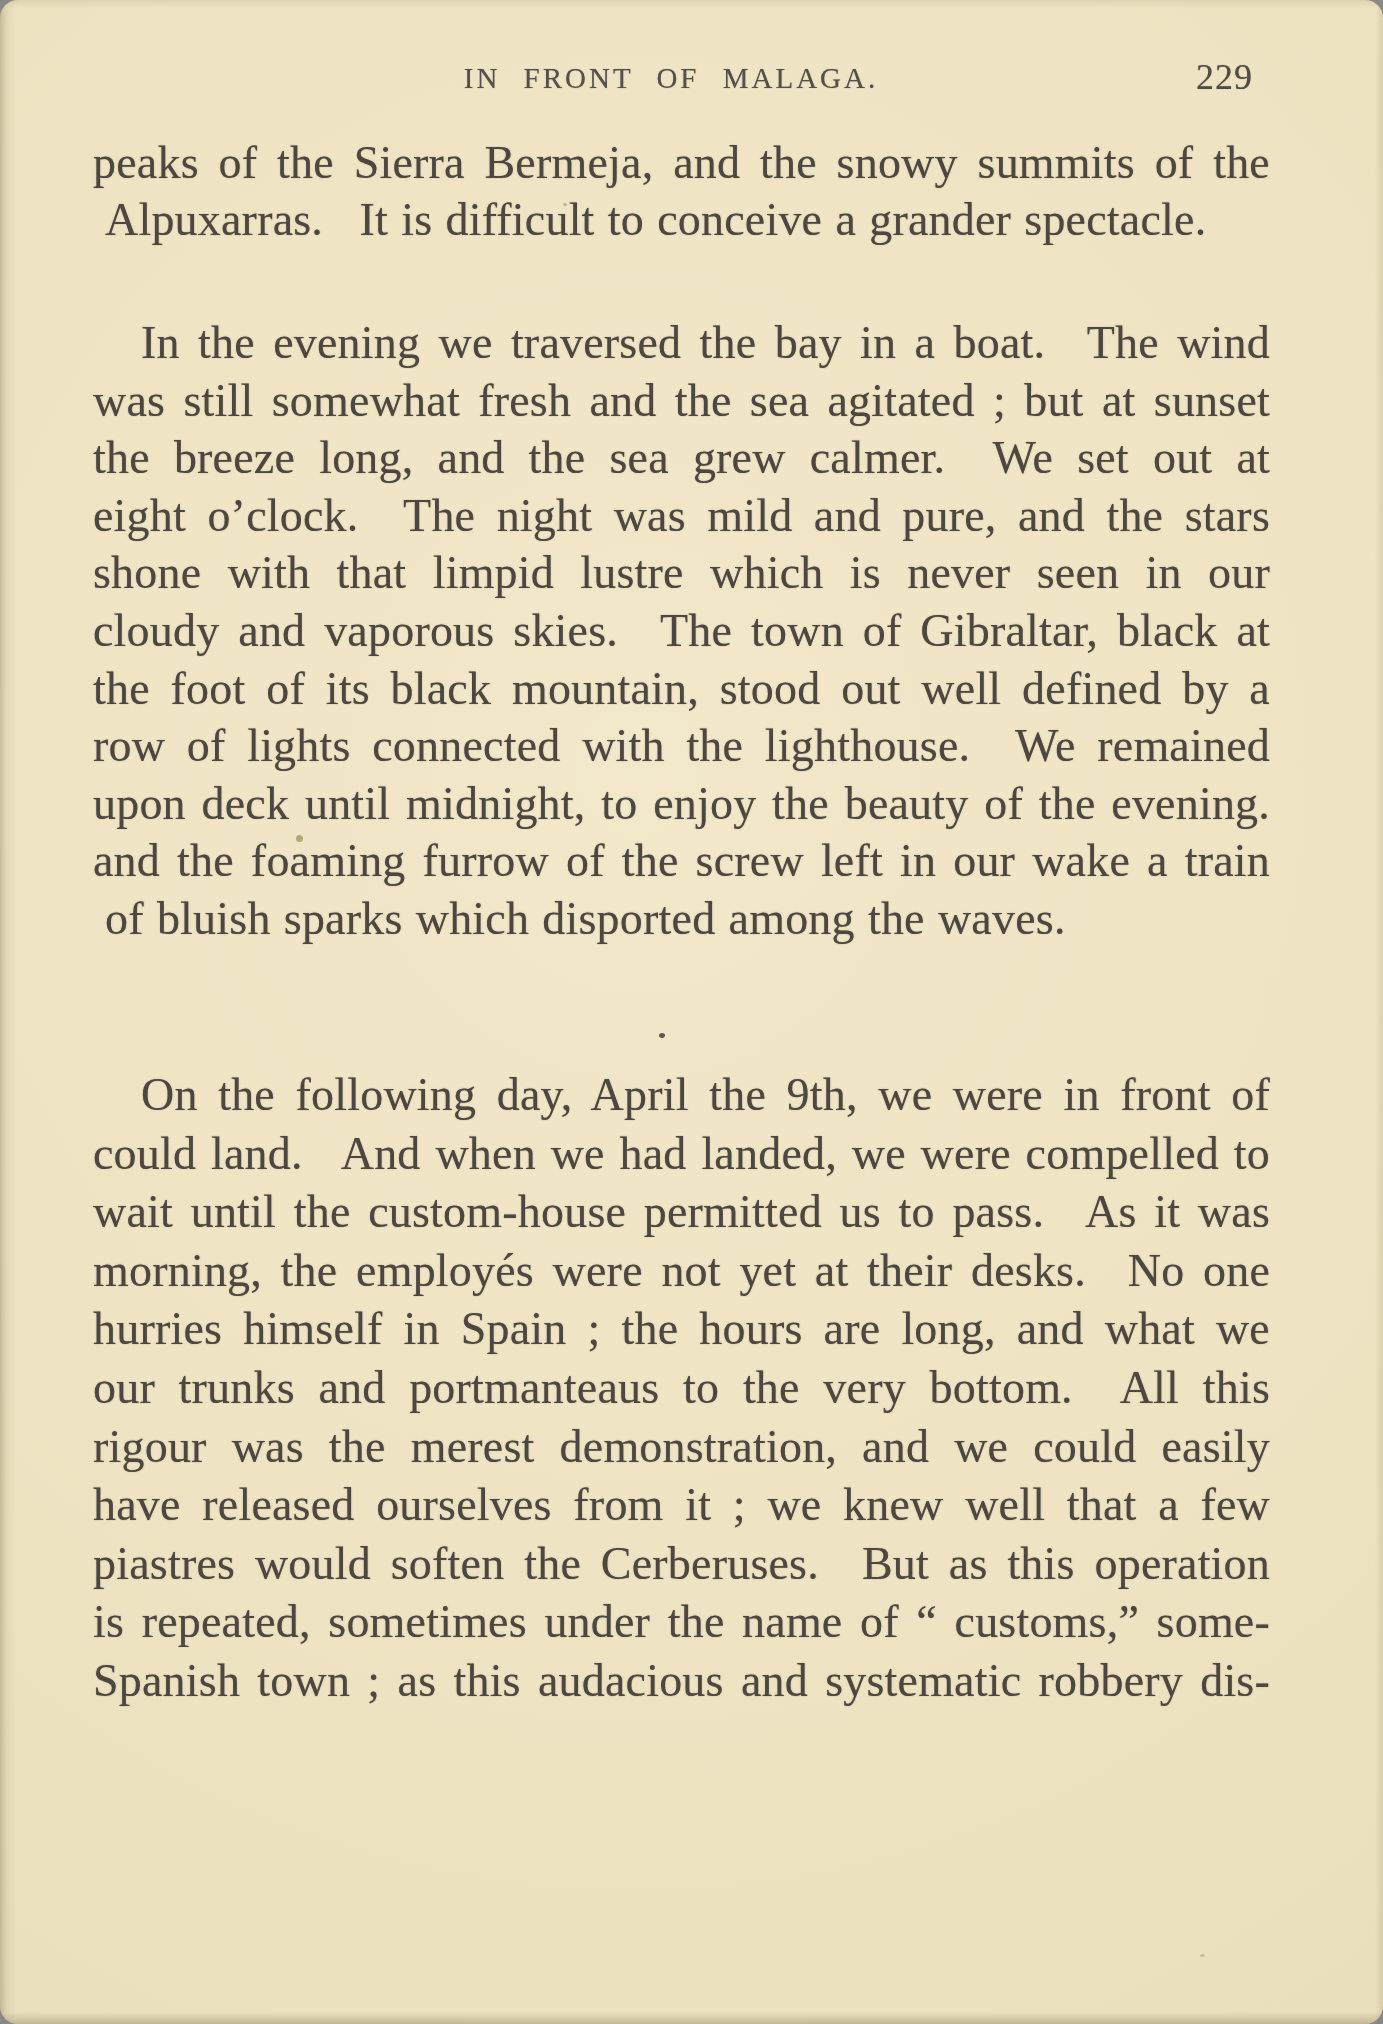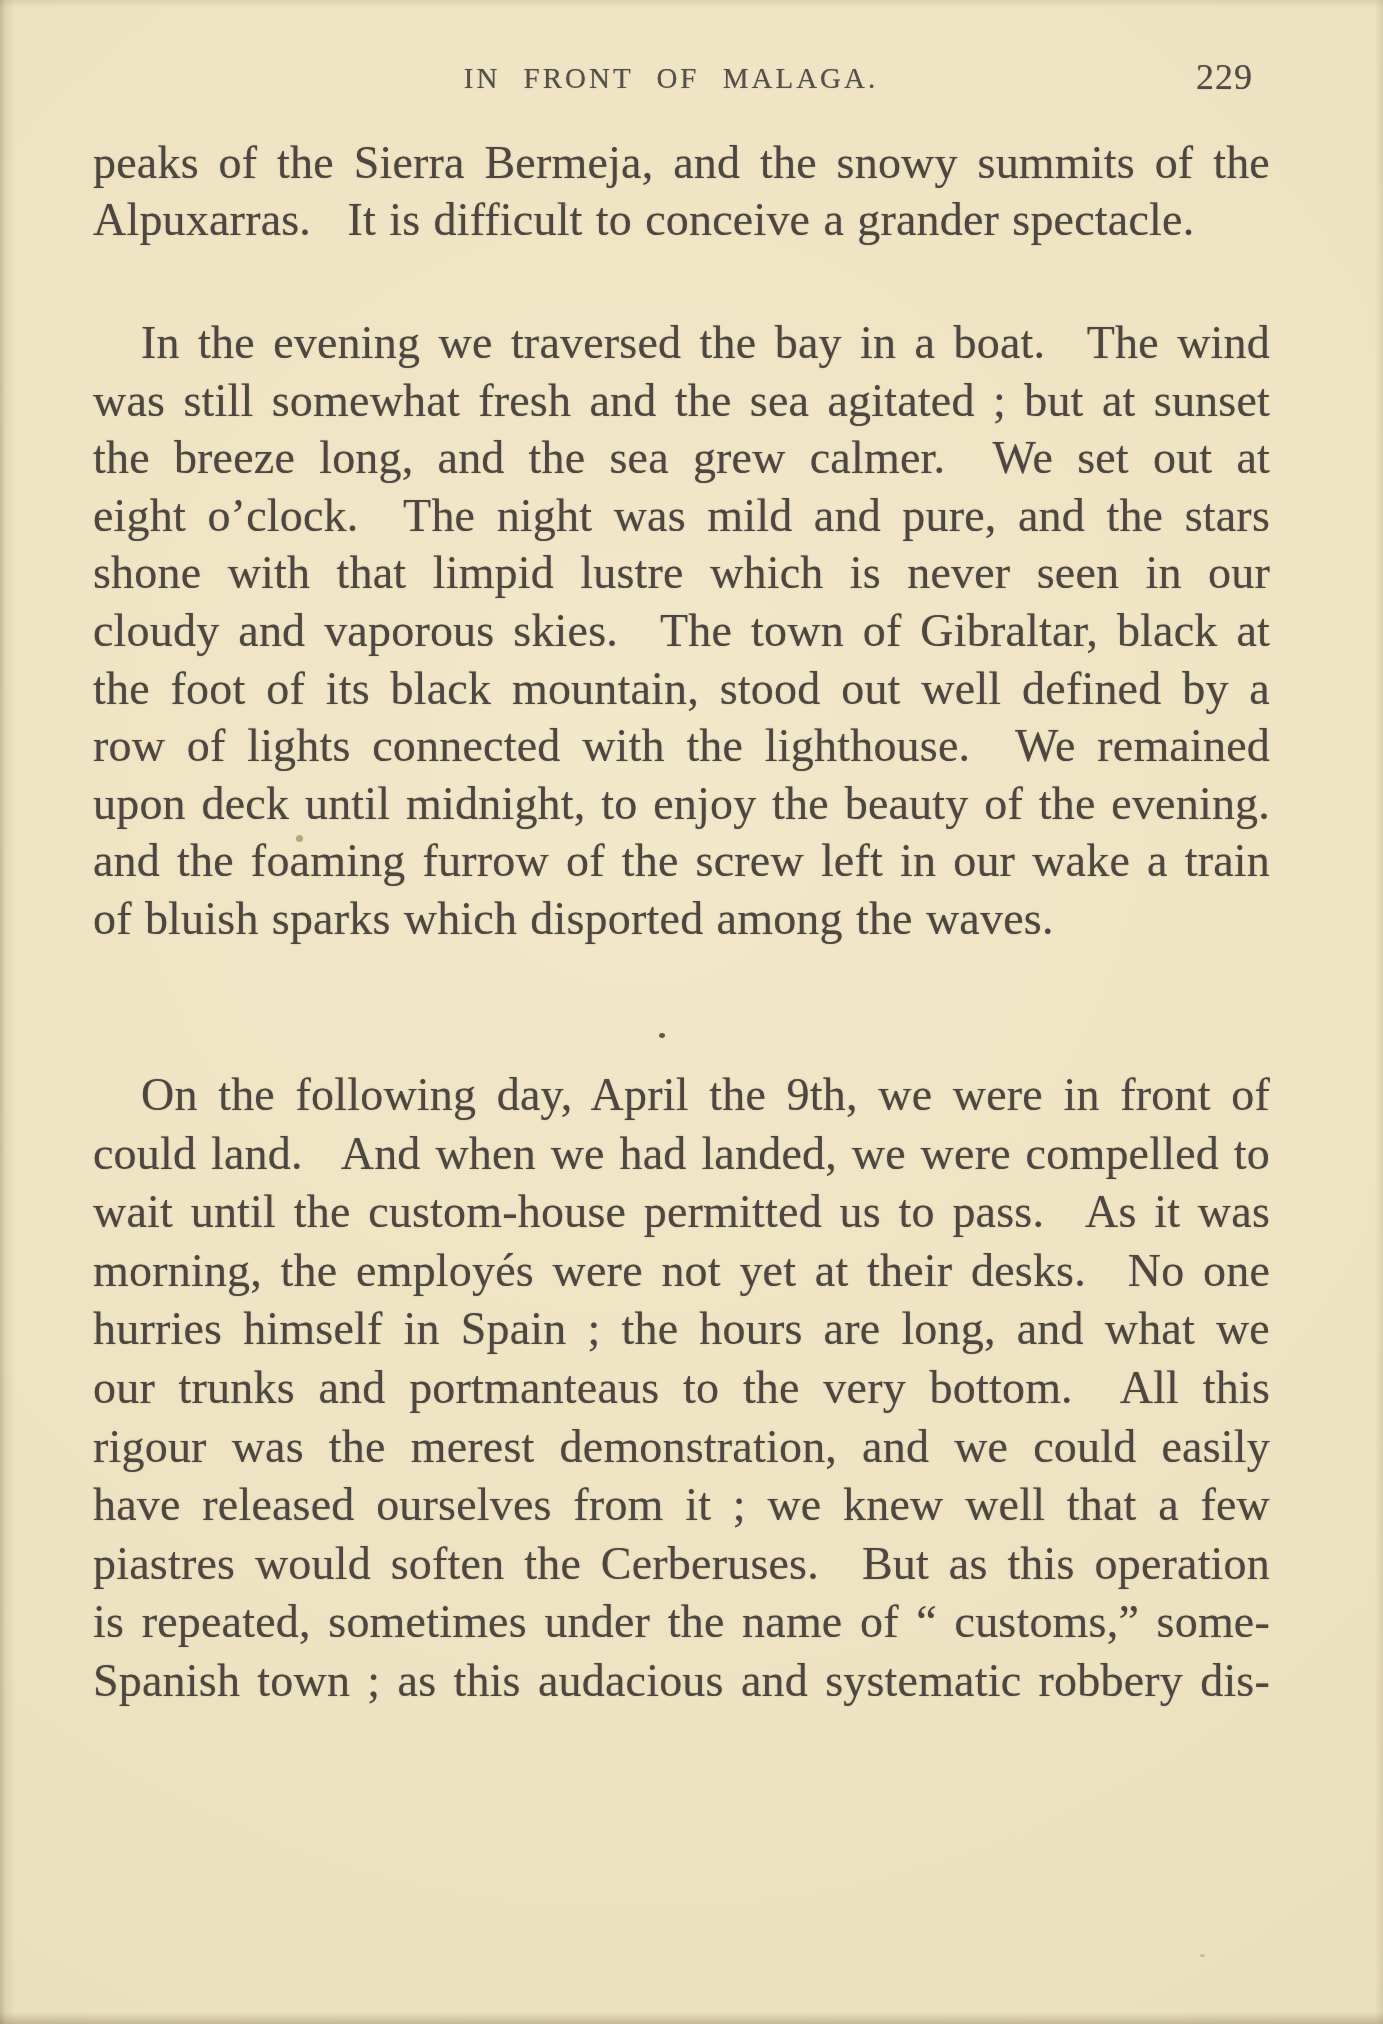--- a/index.html
+++ b/index.html
@@ -6,20 +6,21 @@
   .page {
     position:relative;
     width:1383px; height:2024px;
     margin:0 auto;
     overflow:hidden;
     background:
       radial-gradient(ellipse 130% 95% at 46% 38%,
         #f2e8ca 0%, #eee4c3 45%, #eadfbc 78%, #e4d9b3 96%, #e0d4ac 100%);
     font-family:"Liberation Serif","DejaVu Serif",serif;
     color:var(--ink,#4d4740);
+    border-radius:18px;
   }
   
   .edge { position:absolute; pointer-events:none; }
   .edge-left   { left:0; top:0; bottom:0; width:16px;
     background:linear-gradient(90deg, rgba(104,90,56,0.30) 0%, rgba(104,90,56,0.10) 35%, rgba(104,90,56,0) 100%); }
   .edge-right  { right:0; top:0; bottom:0; width:8px;
     background:linear-gradient(270deg, rgba(104,90,56,0.14) 0%, rgba(104,90,56,0) 100%); }
   .edge-top    { left:0; right:0; top:0; height:8px;
     background:linear-gradient(180deg, rgba(104,90,56,0.12) 0%, rgba(104,90,56,0) 100%); }
   .edge-bottom { left:0; right:0; bottom:0; height:12px;
@@ -40,21 +41,21 @@
   }
 
   .textblock { position:absolute; left:93px; top:0; width:1177px; }
   .para { position:absolute; left:0; width:100%; font-size:46px;
           letter-spacing:0.2px; word-spacing:1.5px;
           text-shadow:0 0 1.2px rgba(77,71,64,0.5); }
   .p1 { top:134px;  line-height:57px;   }
   .p2 { top:314px;  line-height:57.6px; }
   .p3 { top:1066px; line-height:58.6px; }
   .line { text-align:justify; text-align-last:justify; }
-  .line.ragged { text-align-last:left; }
+  .line.ragged { text-align-last:left;margin-left:12px; }
   .indented .line:first-child { text-indent:48px; }
 
   .speck { position:absolute; pointer-events:none; }
   .speck-1 { left:659px; top:1033px; width:6px; height:5px;
              background:#5f584e; border-radius:60% 40% 55% 45%; transform:rotate(18deg); }
   .speck-2 { left:296px; top:835px; width:7px; height:7px;
              background:#a89e6a; border-radius:50%; opacity:0.85; }
   .speck-3 { left:563px; top:203px; width:4px; height:3px;
              background:#8b8173; border-radius:50%; opacity:0.5; }
   .speck-4 { left:1200px; top:1954px; width:5px; height:3px;

